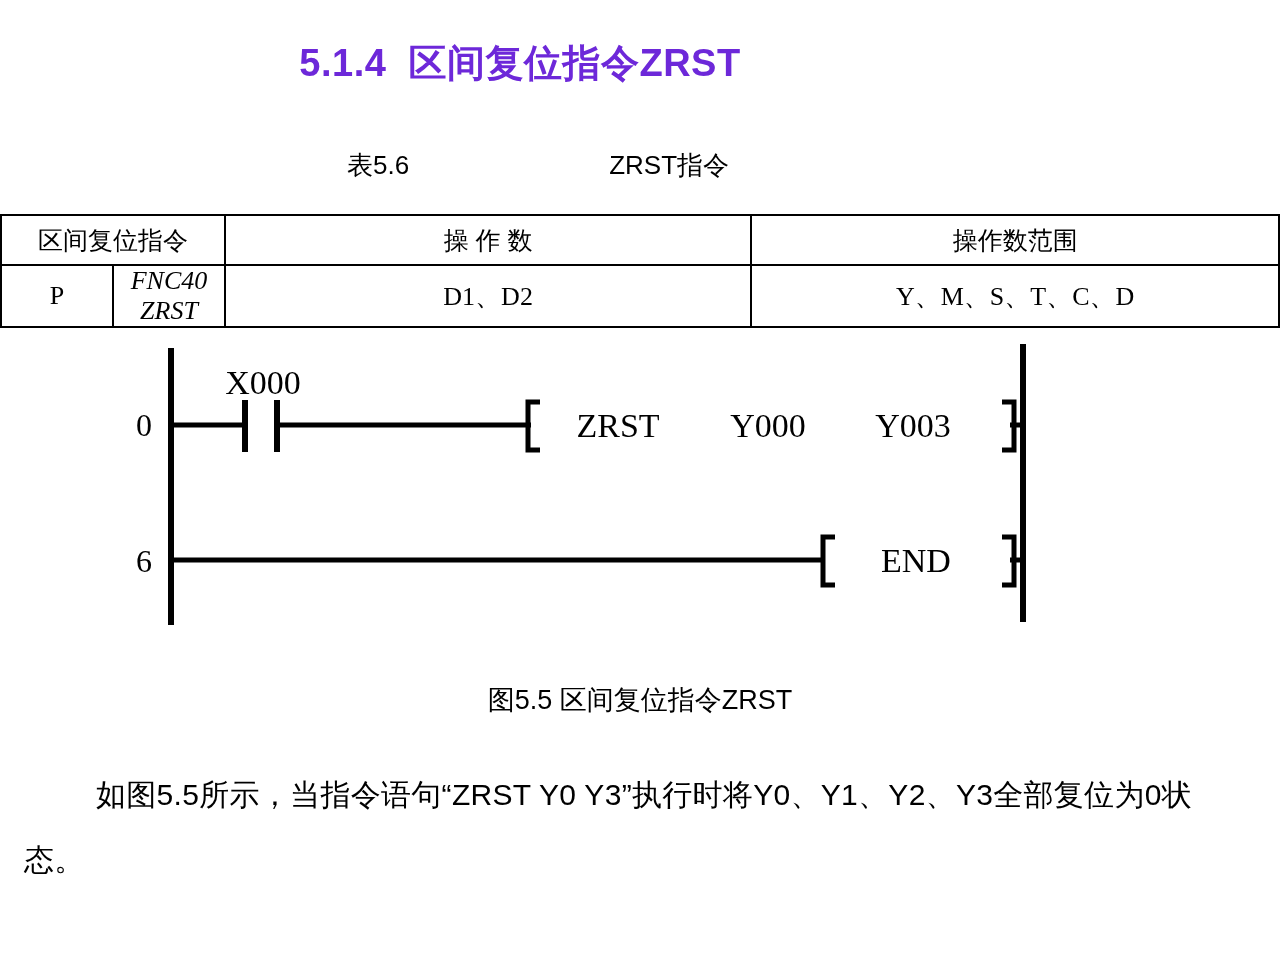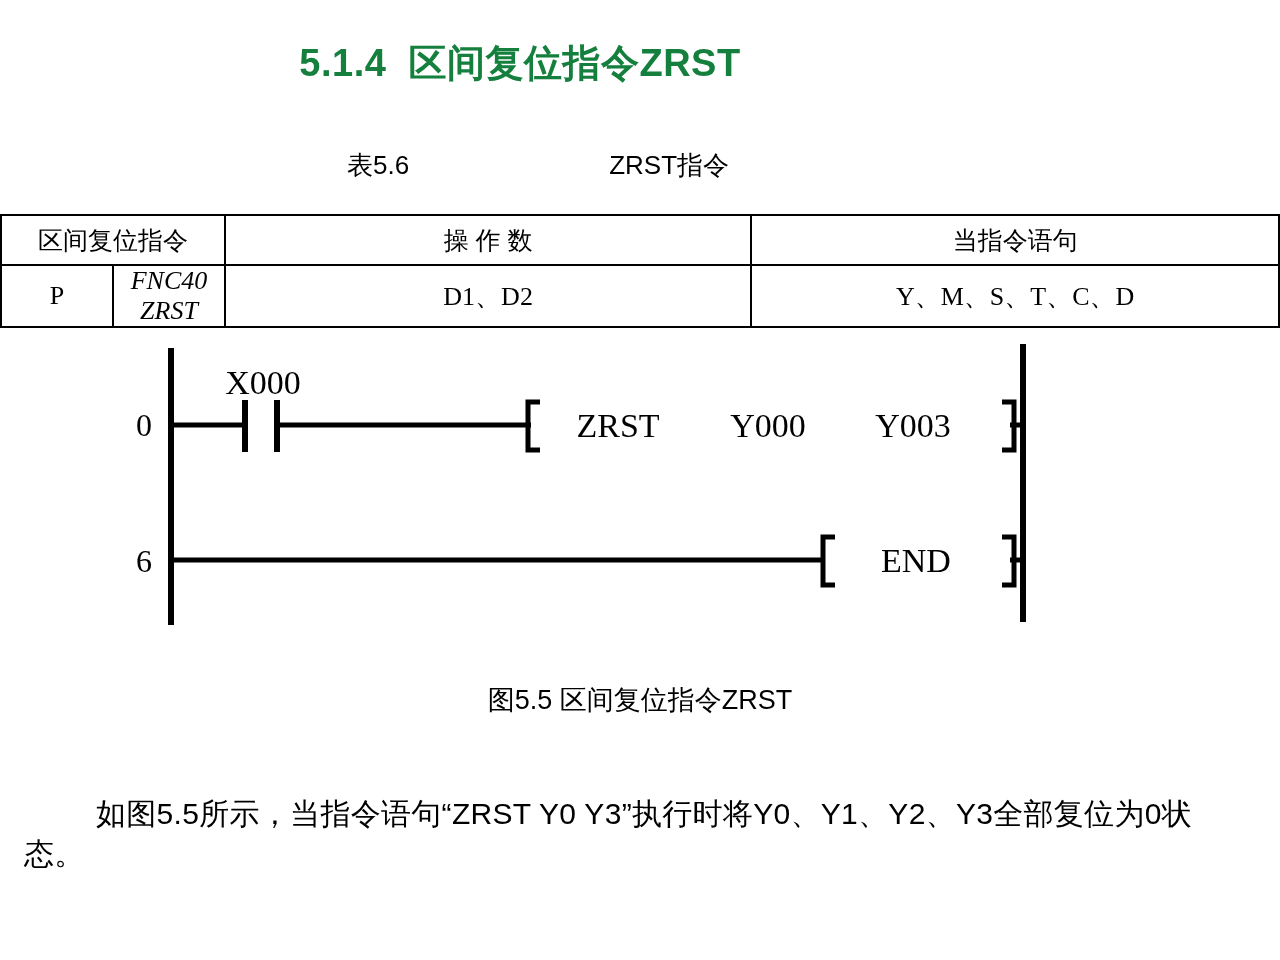--- a/index.html
+++ b/index.html
@@ -19,21 +19,21 @@
   
   .slide-title {
     position: absolute;
     top: 38px;
     left: 0;
     width: 1040px;
     text-align: center;
     font-family: "Liberation Sans", sans-serif;
     font-weight: bold;
     font-size: 38px;
-    color: #15803d;
+    color: #6d28d9;
     letter-spacing: 0.5px;
     white-space: pre;
   }
 
   
   .table-caption {
     position: absolute;
     top: 148px;
     left: 0;
     width: 1076px;
@@ -111,42 +111,41 @@
     font-family: "Liberation Sans", sans-serif;
   }
 
   
   .body-text {
     position: absolute;
     top: 762px;
     left: 24px;
     width: 1200px;
     font-size: 30px;
-    line-height: 40px;
+    line-height: 65px;
     font-family: "Liberation Sans", sans-serif;
     text-indent: 72px;
     letter-spacing: 0.3px;
-    margin-top: 32px;
   }
 </style>
 </head>
 <body>
 
 <div class="slide-title">5.1.4  区间复位指令ZRST</div>
 
 <div class="table-caption">
   <span class="cap-num">表5.6</span><span class="cap-gap"></span><span class="cap-name">ZRST指令</span>
 </div>
 
 <table class="spec-table">
   <tbody>
       <tr class="header-row">
     <td class="col-p" colspan="2">区间复位指令</td>
     <td class="col-ops">操 作 数</td>
-    <td class="col-rng">当指令语句</td>
+    <td class="col-rng">操作数范围</td>
   </tr>
   <tr class="data-row">
     <td class="col-p">P</td>
     <td class="col-ins">FNC40  ZRST</td>
     <td class="col-ops">D1、D2</td>
     <td class="col-rng">Y、M、S、T、C、D</td>
   </tr>
 </tbody>
   </table>
 

